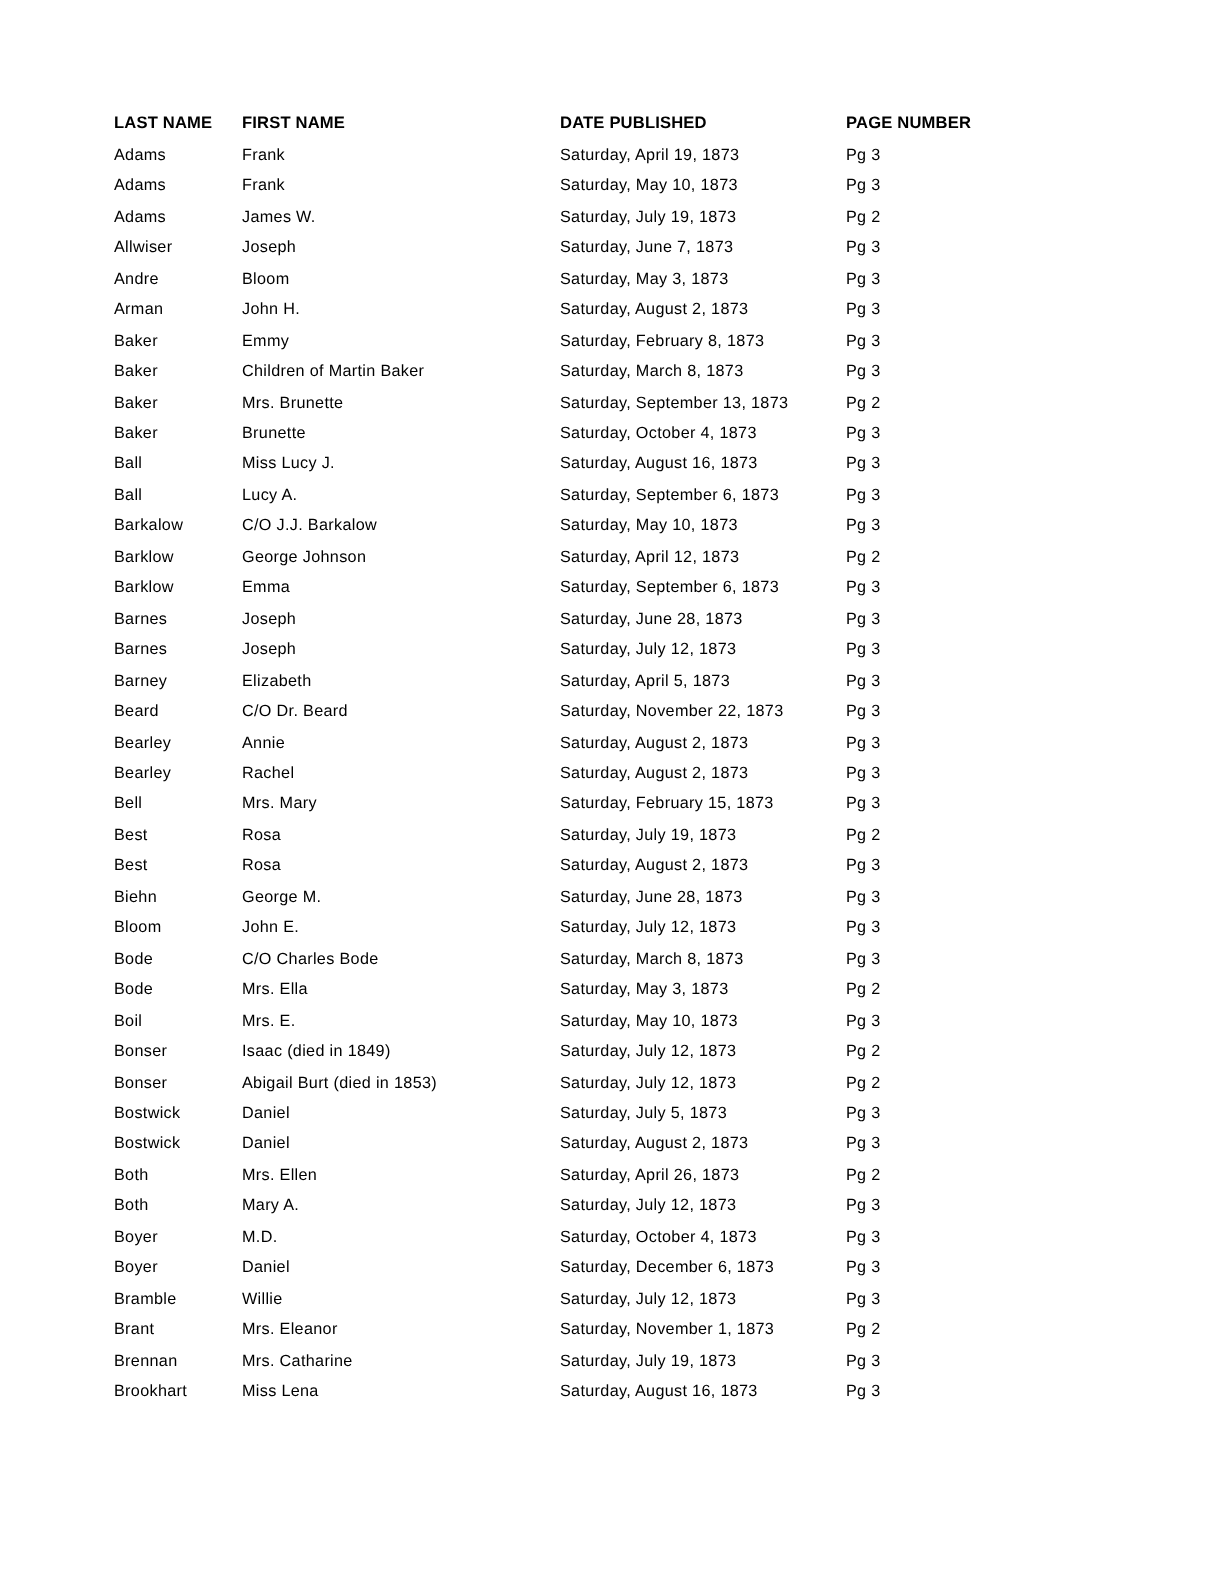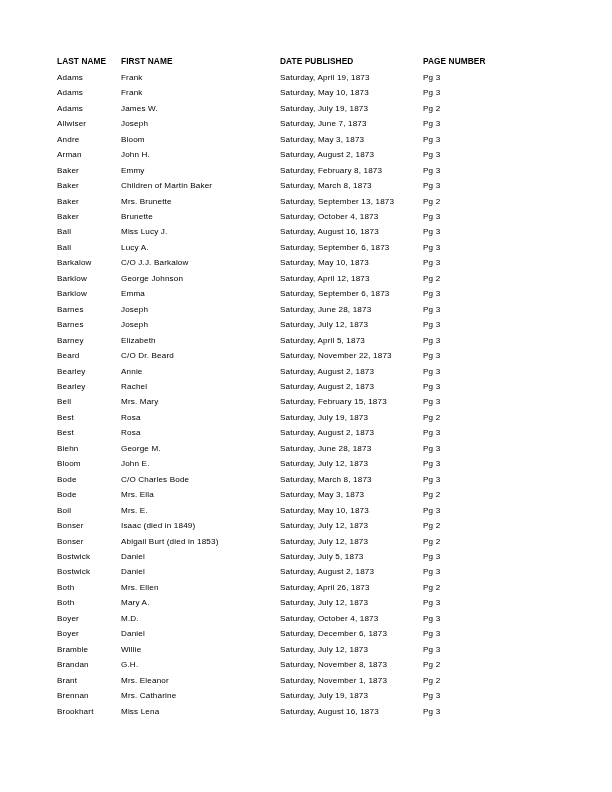--- a/index.html
+++ b/index.html
@@ -301,26 +301,20 @@
             <td>Saturday, December 6, 1873</td>
             <td>Pg 3</td>
           </tr>
           <tr>
             <td>Bramble</td>
             <td>Willie</td>
             <td>Saturday, July 12, 1873</td>
             <td>Pg 3</td>
           </tr>
           <tr>
-            <td>Brandan</td>
-            <td>G.H.</td>
-            <td>Saturday, November 8, 1873</td>
-            <td>Pg 2</td>
-          </tr>
-          <tr>
             <td>Brant</td>
             <td>Mrs. Eleanor</td>
             <td>Saturday, November 1, 1873</td>
             <td>Pg 2</td>
           </tr>
           <tr>
             <td>Brennan</td>
             <td>Mrs. Catharine</td>
             <td>Saturday, July 19, 1873</td>
             <td>Pg 3</td>

